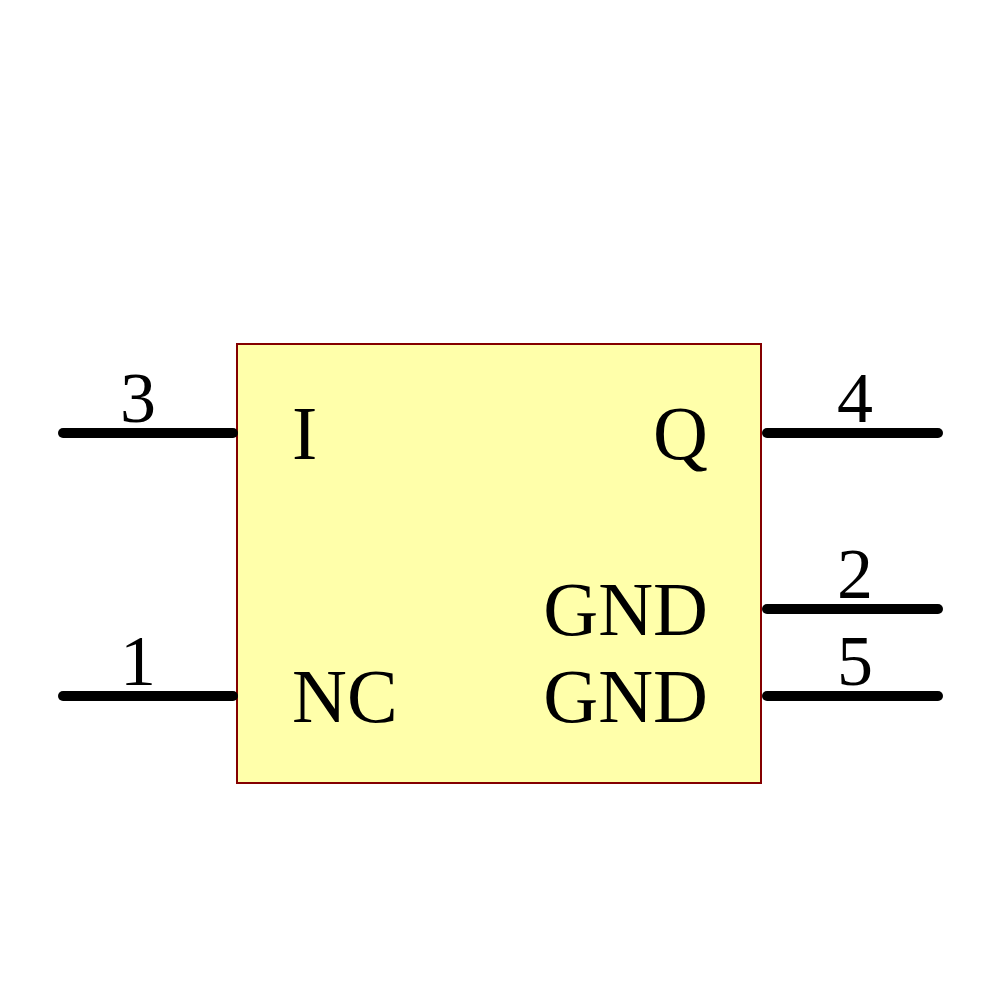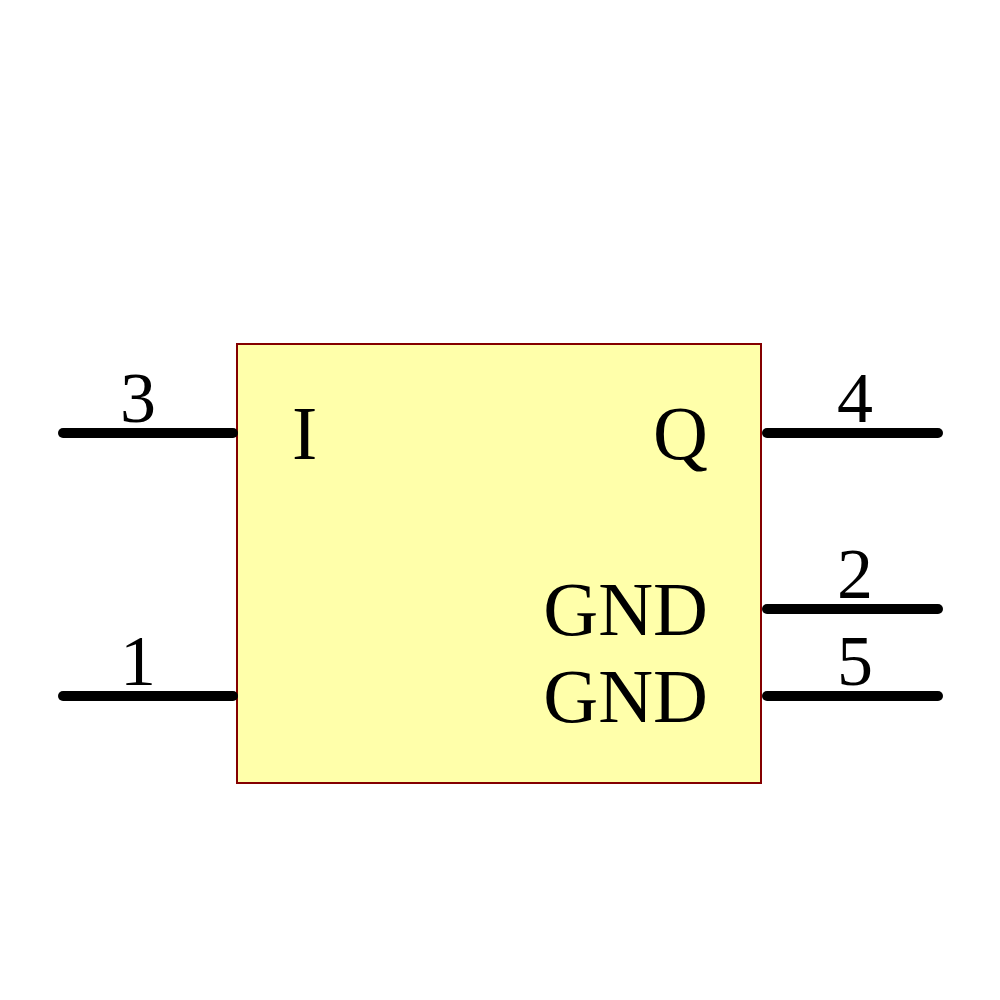--- a/index.html
+++ b/index.html
@@ -70,20 +70,21 @@
 <div id="symbol-canvas">
 
   <div class="component-body"></div>
 
   <div class="pin-wire" style="left:58px; top:428px; width:180px;"></div>
   <div class="pin-number left" style="left:108px; top:362px; width:60px;">3</div>
   <div class="pin-label name-left" style="left:292px; top:433px;">I</div>
 
   <div class="pin-wire" style="left:58px; top:691px; width:180px;"></div>
   <div class="pin-number left" style="left:108px; top:625px; width:60px;">1</div>
+  <div class="pin-label name-left" style="left:292px; top:696px;">NC</div>
 
   <div class="pin-wire" style="left:762px; top:428px; width:181px;"></div>
   <div class="pin-number right" style="left:825px; top:362px; width:60px;">4</div>
   <div class="pin-label name-right" style="left:408px; top:433px; width:300px;">Q</div>
 
   <div class="pin-wire" style="left:762px; top:604px; width:181px;"></div>
   <div class="pin-number right" style="left:825px; top:538px; width:60px;">2</div>
   <div class="pin-label name-right" style="left:408px; top:609px; width:300px;">GND</div>
 
   <div class="pin-wire" style="left:762px; top:691px; width:181px;"></div>

